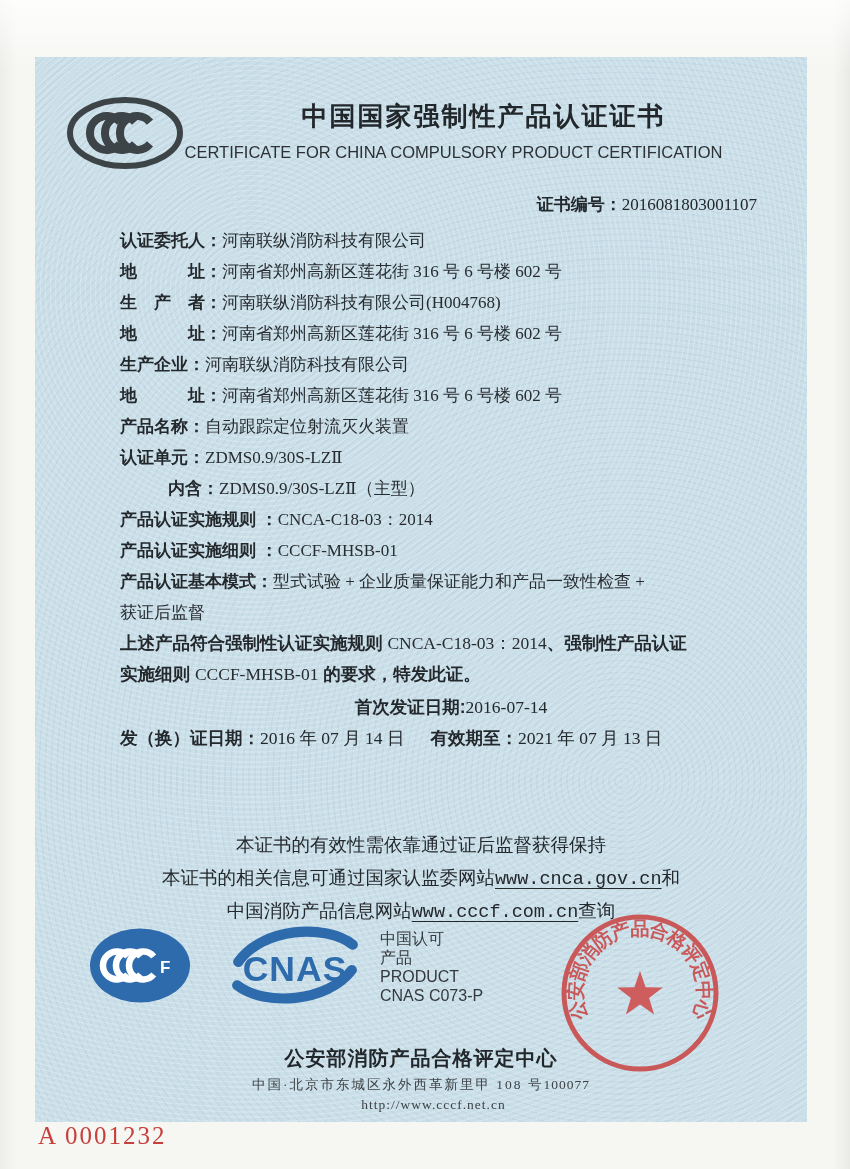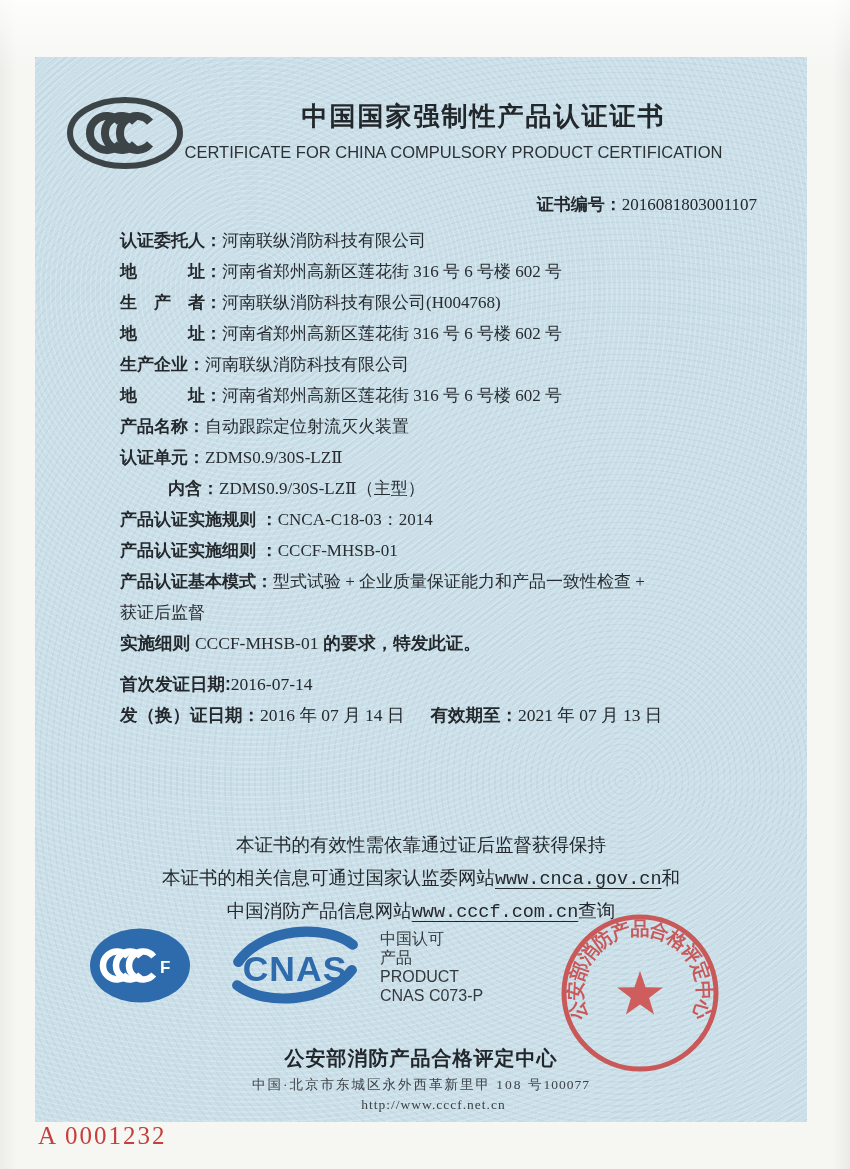--- a/index.html
+++ b/index.html
@@ -36,21 +36,21 @@
   .content{position:absolute;left:85px;top:168px;width:662px;}
   .frow{height:31px;line-height:31px;font-size:17px;white-space:nowrap;}
   .frow .flabel{font-weight:bold;}
   .frow .fvalue{font-family:"Liberation Serif","DejaVu Serif",serif;color:#272c30;}
   .frow.indent{padding-left:48px;}
   .fcont{height:31px;line-height:31px;font-size:17px;
          font-family:"Liberation Serif","DejaVu Serif",serif;color:#272c30;}
   .st-line{height:31px;line-height:31px;font-size:17.5px;white-space:nowrap;}
   .st-b{font-weight:bold;}
   .st-code{font-family:"Liberation Serif",serif;color:#272c30;}
-  .first-issue{height:31px;line-height:31px;margin-top:10px;font-size:17.5px;}
+  .first-issue{height:31px;line-height:31px;margin-top:2px;text-align:center;font-size:17.5px;}
   .first-issue .lab{font-weight:bold;}
   .first-issue .val{font-family:"Liberation Serif",serif;}
   .issue-row{height:31px;line-height:31px;font-size:17.5px;white-space:nowrap;}
   .issue-row .lab{font-weight:bold;}
   .issue-row .val{font-family:"Liberation Serif",serif;}
   .issue-row .gap{display:inline-block;width:26px;}
 
   .notice{position:absolute;left:0;right:0;top:772px;text-align:center;color:#23282c;}
   .notice-line{height:33px;line-height:33px;font-size:18.5px;
                font-family:"Liberation Serif","DejaVu Serif",serif;}
@@ -104,20 +104,23 @@
     <div class="frow"><span class="flabel">认证单元：</span><span class="fvalue">ZDMS0.9/30S-LZⅡ</span></div>
     <div class="frow indent"><span class="flabel">内含：</span><span class="fvalue">ZDMS0.9/30S-LZⅡ（主型）</span></div>
     <div class="frow"><span class="flabel">产品认证实施规则 ：</span><span class="fvalue">CNCA-C18-03：2014</span></div>
     <div class="frow"><span class="flabel">产品认证实施细则 ：</span><span class="fvalue">CCCF-MHSB-01</span></div>
     <div>
       <div class="frow"><span class="flabel">产品认证基本模式：</span><span class="fvalue">型式试验 + 企业质量保证能力和产品一致性检查 +</span></div>
       <div class="fcont">获证后监督</div>
     </div>
 
     <div class="st-line">
+      <span class="st-b">上述产品符合强制性认证实施规则 </span><span class="st-code">CNCA-C18-03：2014</span><span class="st-b">、强制性产品认证</span>
+    </div>
+    <div class="st-line">
       <span class="st-b">实施细则 </span><span class="st-code">CCCF-MHSB-01</span><span class="st-b"> 的要求，特发此证。</span>
     </div>
 
     <div class="first-issue">
       <span class="lab">首次发证日期:</span><span class="val">2016-07-14</span>
     </div>
     <div class="issue-row">
       <span class="lab">发（换）证日期：</span><span class="val">2016 年 07 月 14 日</span><span class="gap"></span><span class="lab">有效期至：</span><span class="val">2021 年 07 月 13 日</span>
     </div>
   </div>

